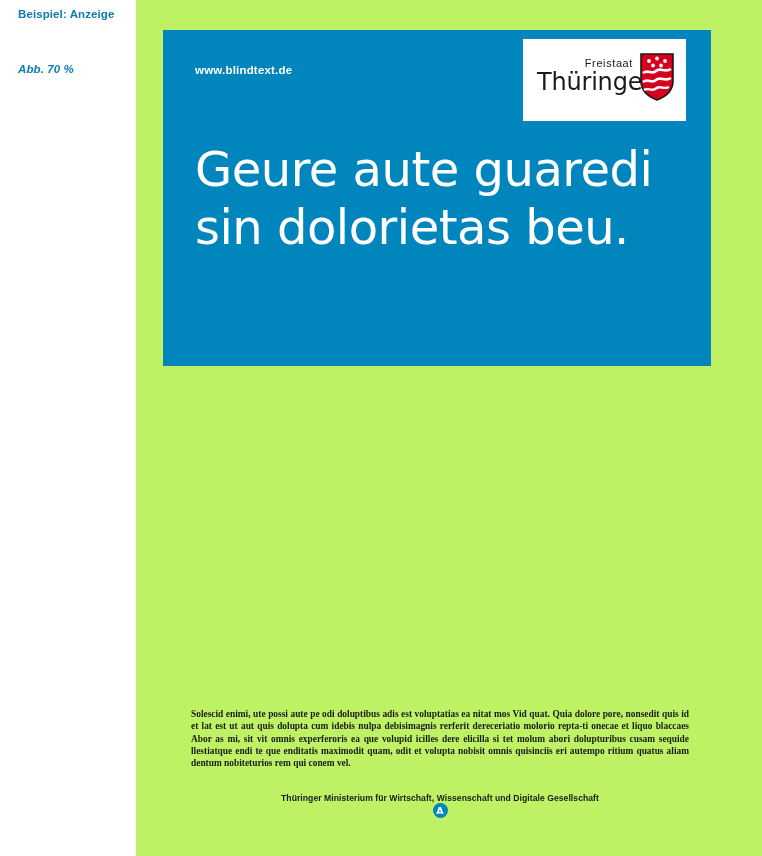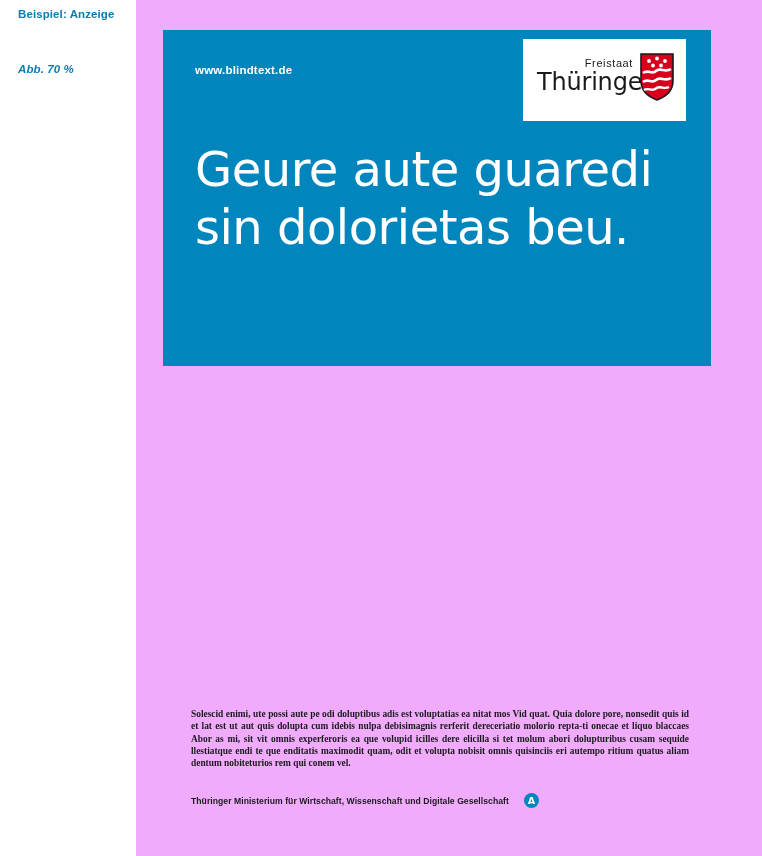--- a/index.html
+++ b/index.html
@@ -55,21 +55,21 @@
     background: #9fbfd0;
   }
 
   
   #page-canvas {
     position: absolute;
     left: 136px;
     top: 0;
     width: 626px;
     height: 856px;
-    background: #f0abfc;
+    background: #bef264;
   }
 
   
   #header-band {
     position: absolute;
     left: 27px;
     top: 30px;
     width: 548px;
     height: 336px;
     background: #0085bd;
@@ -161,21 +161,22 @@
     text-align: justify;
     font-family: Liberation Serif, serif;
   }
   #footer-row {
     position: absolute;
     left: 55px;
     top: 793px;
     width: 498px;
     display: flex;
     align-items: center;
-    gap: 15px;
+    gap: 0;
+    flex-direction: column;
   }
   #ministry-line {
     font-size: 8.6px;
     font-weight: bold;
     color: #1a1a1a;
     letter-spacing: 0.05px;
   }
   #footer-mark {
     width: 15px;
     height: 15px;

